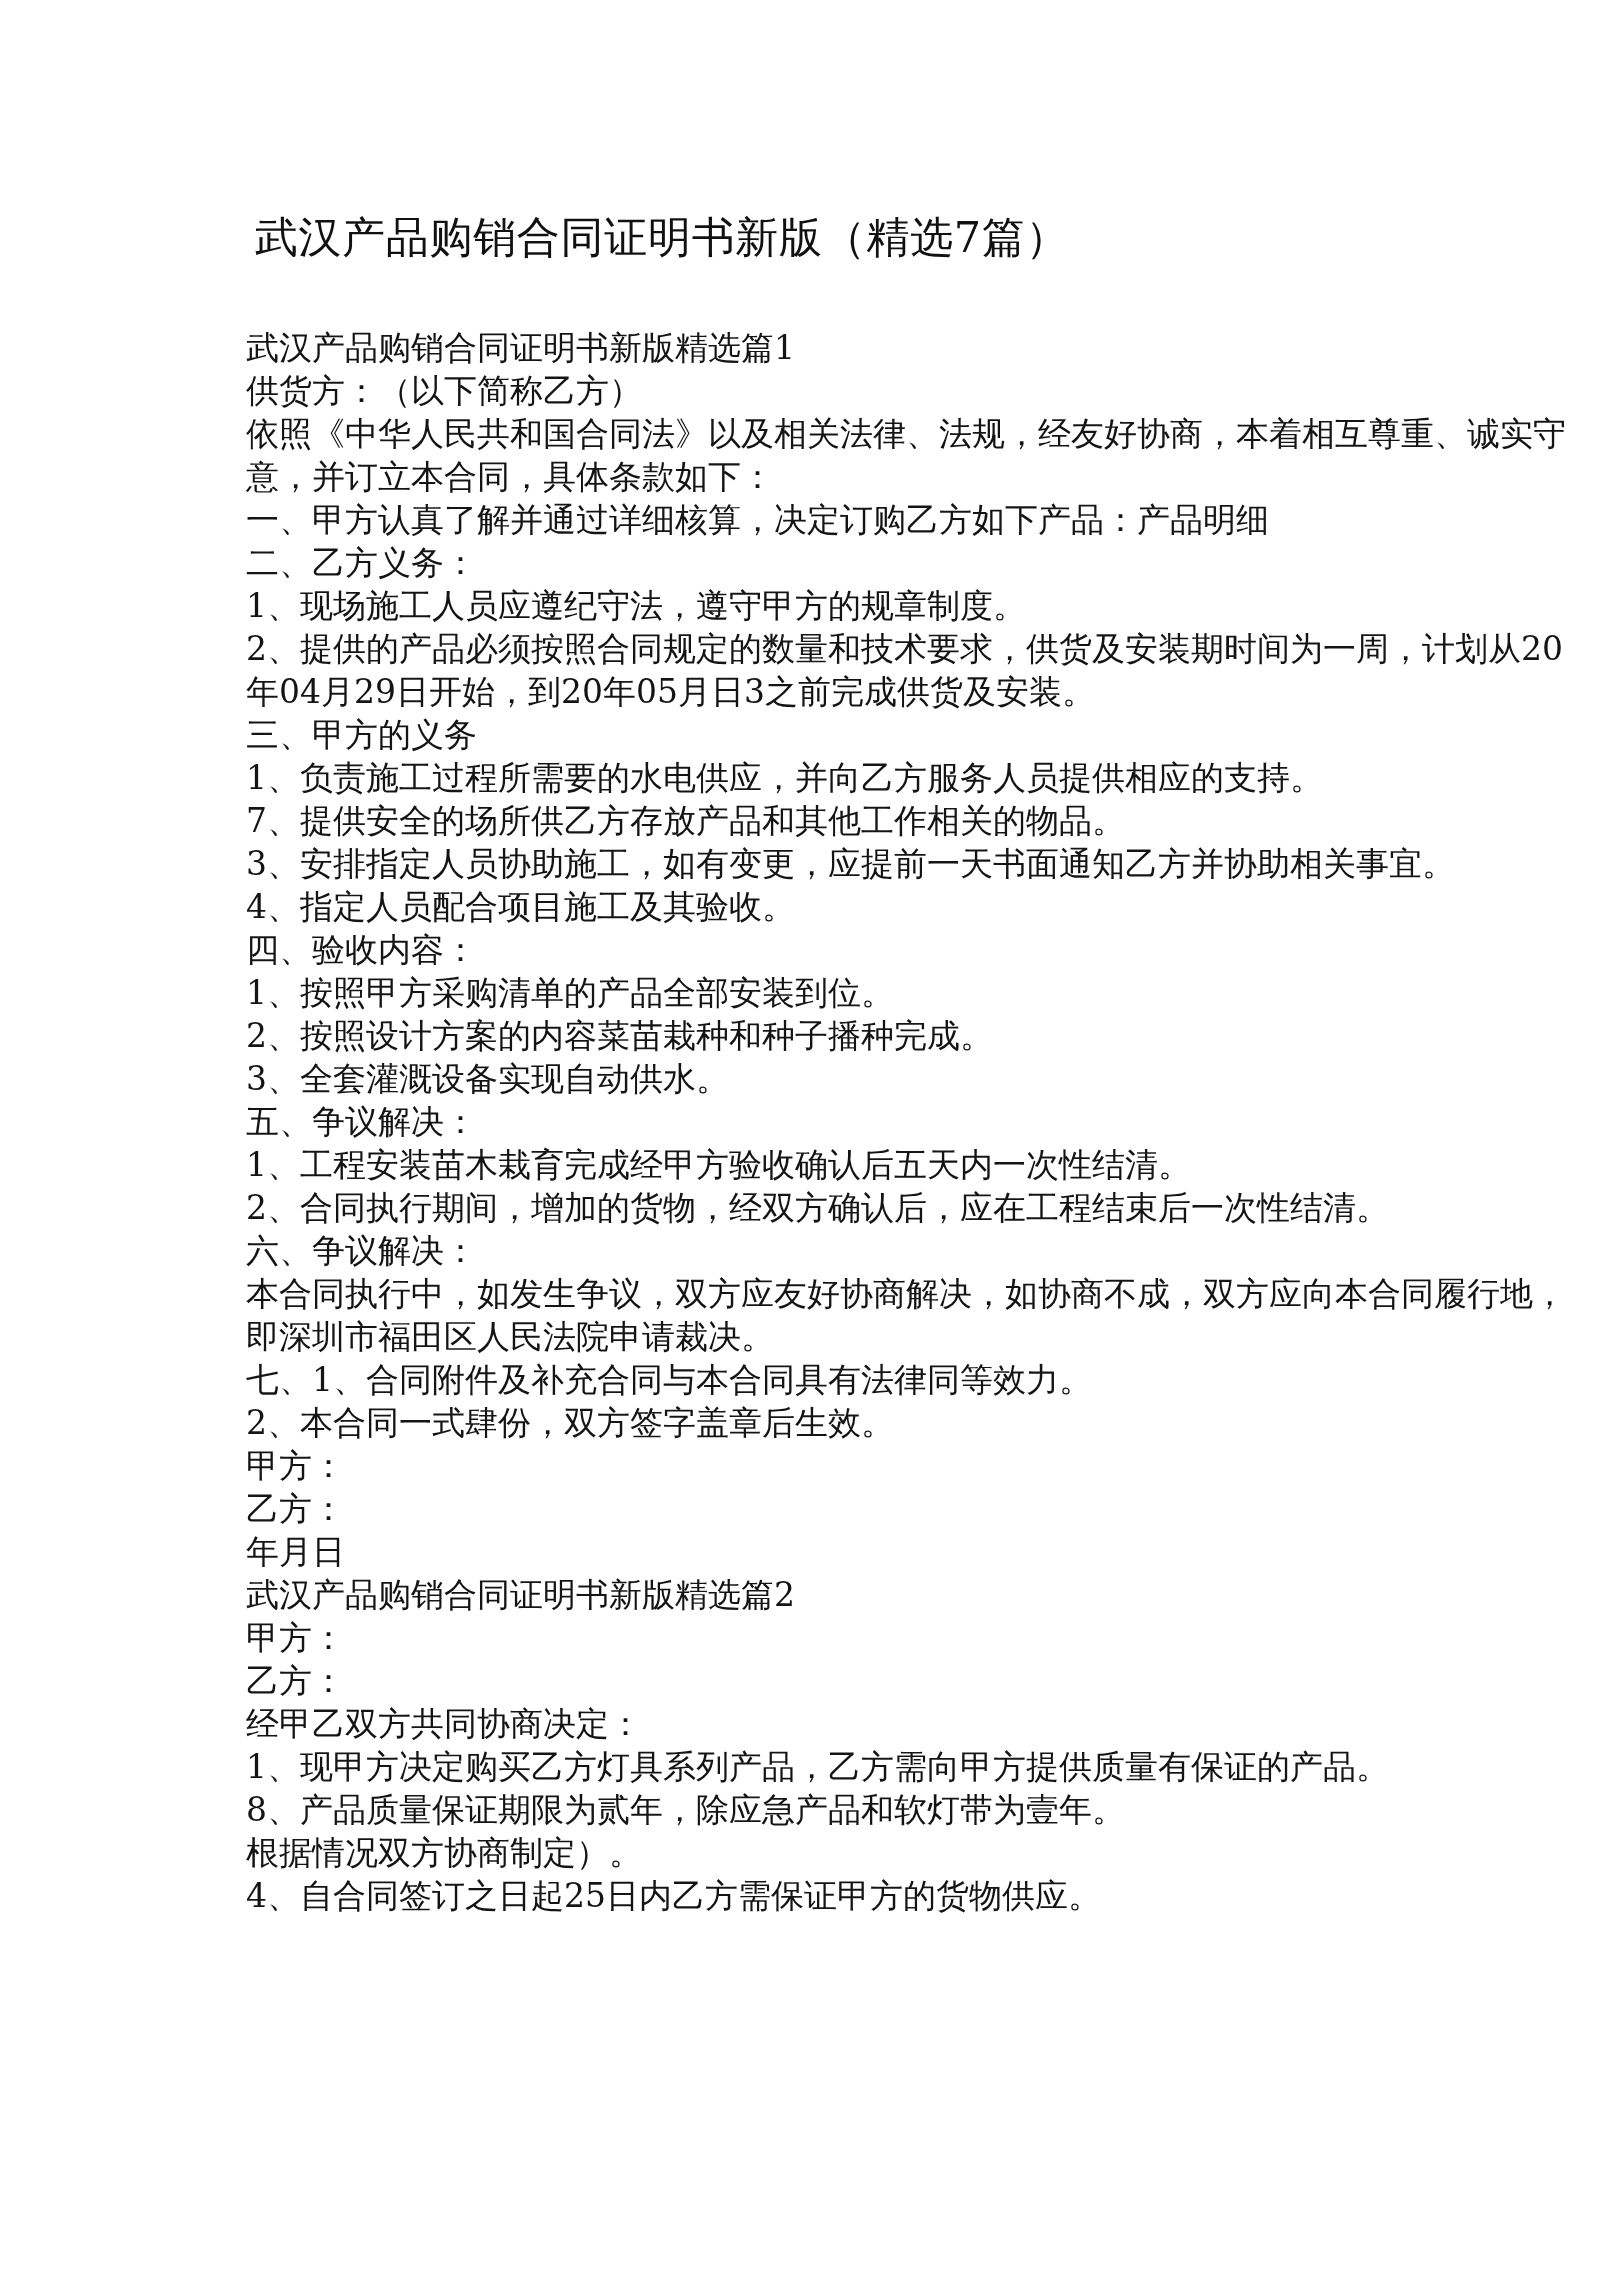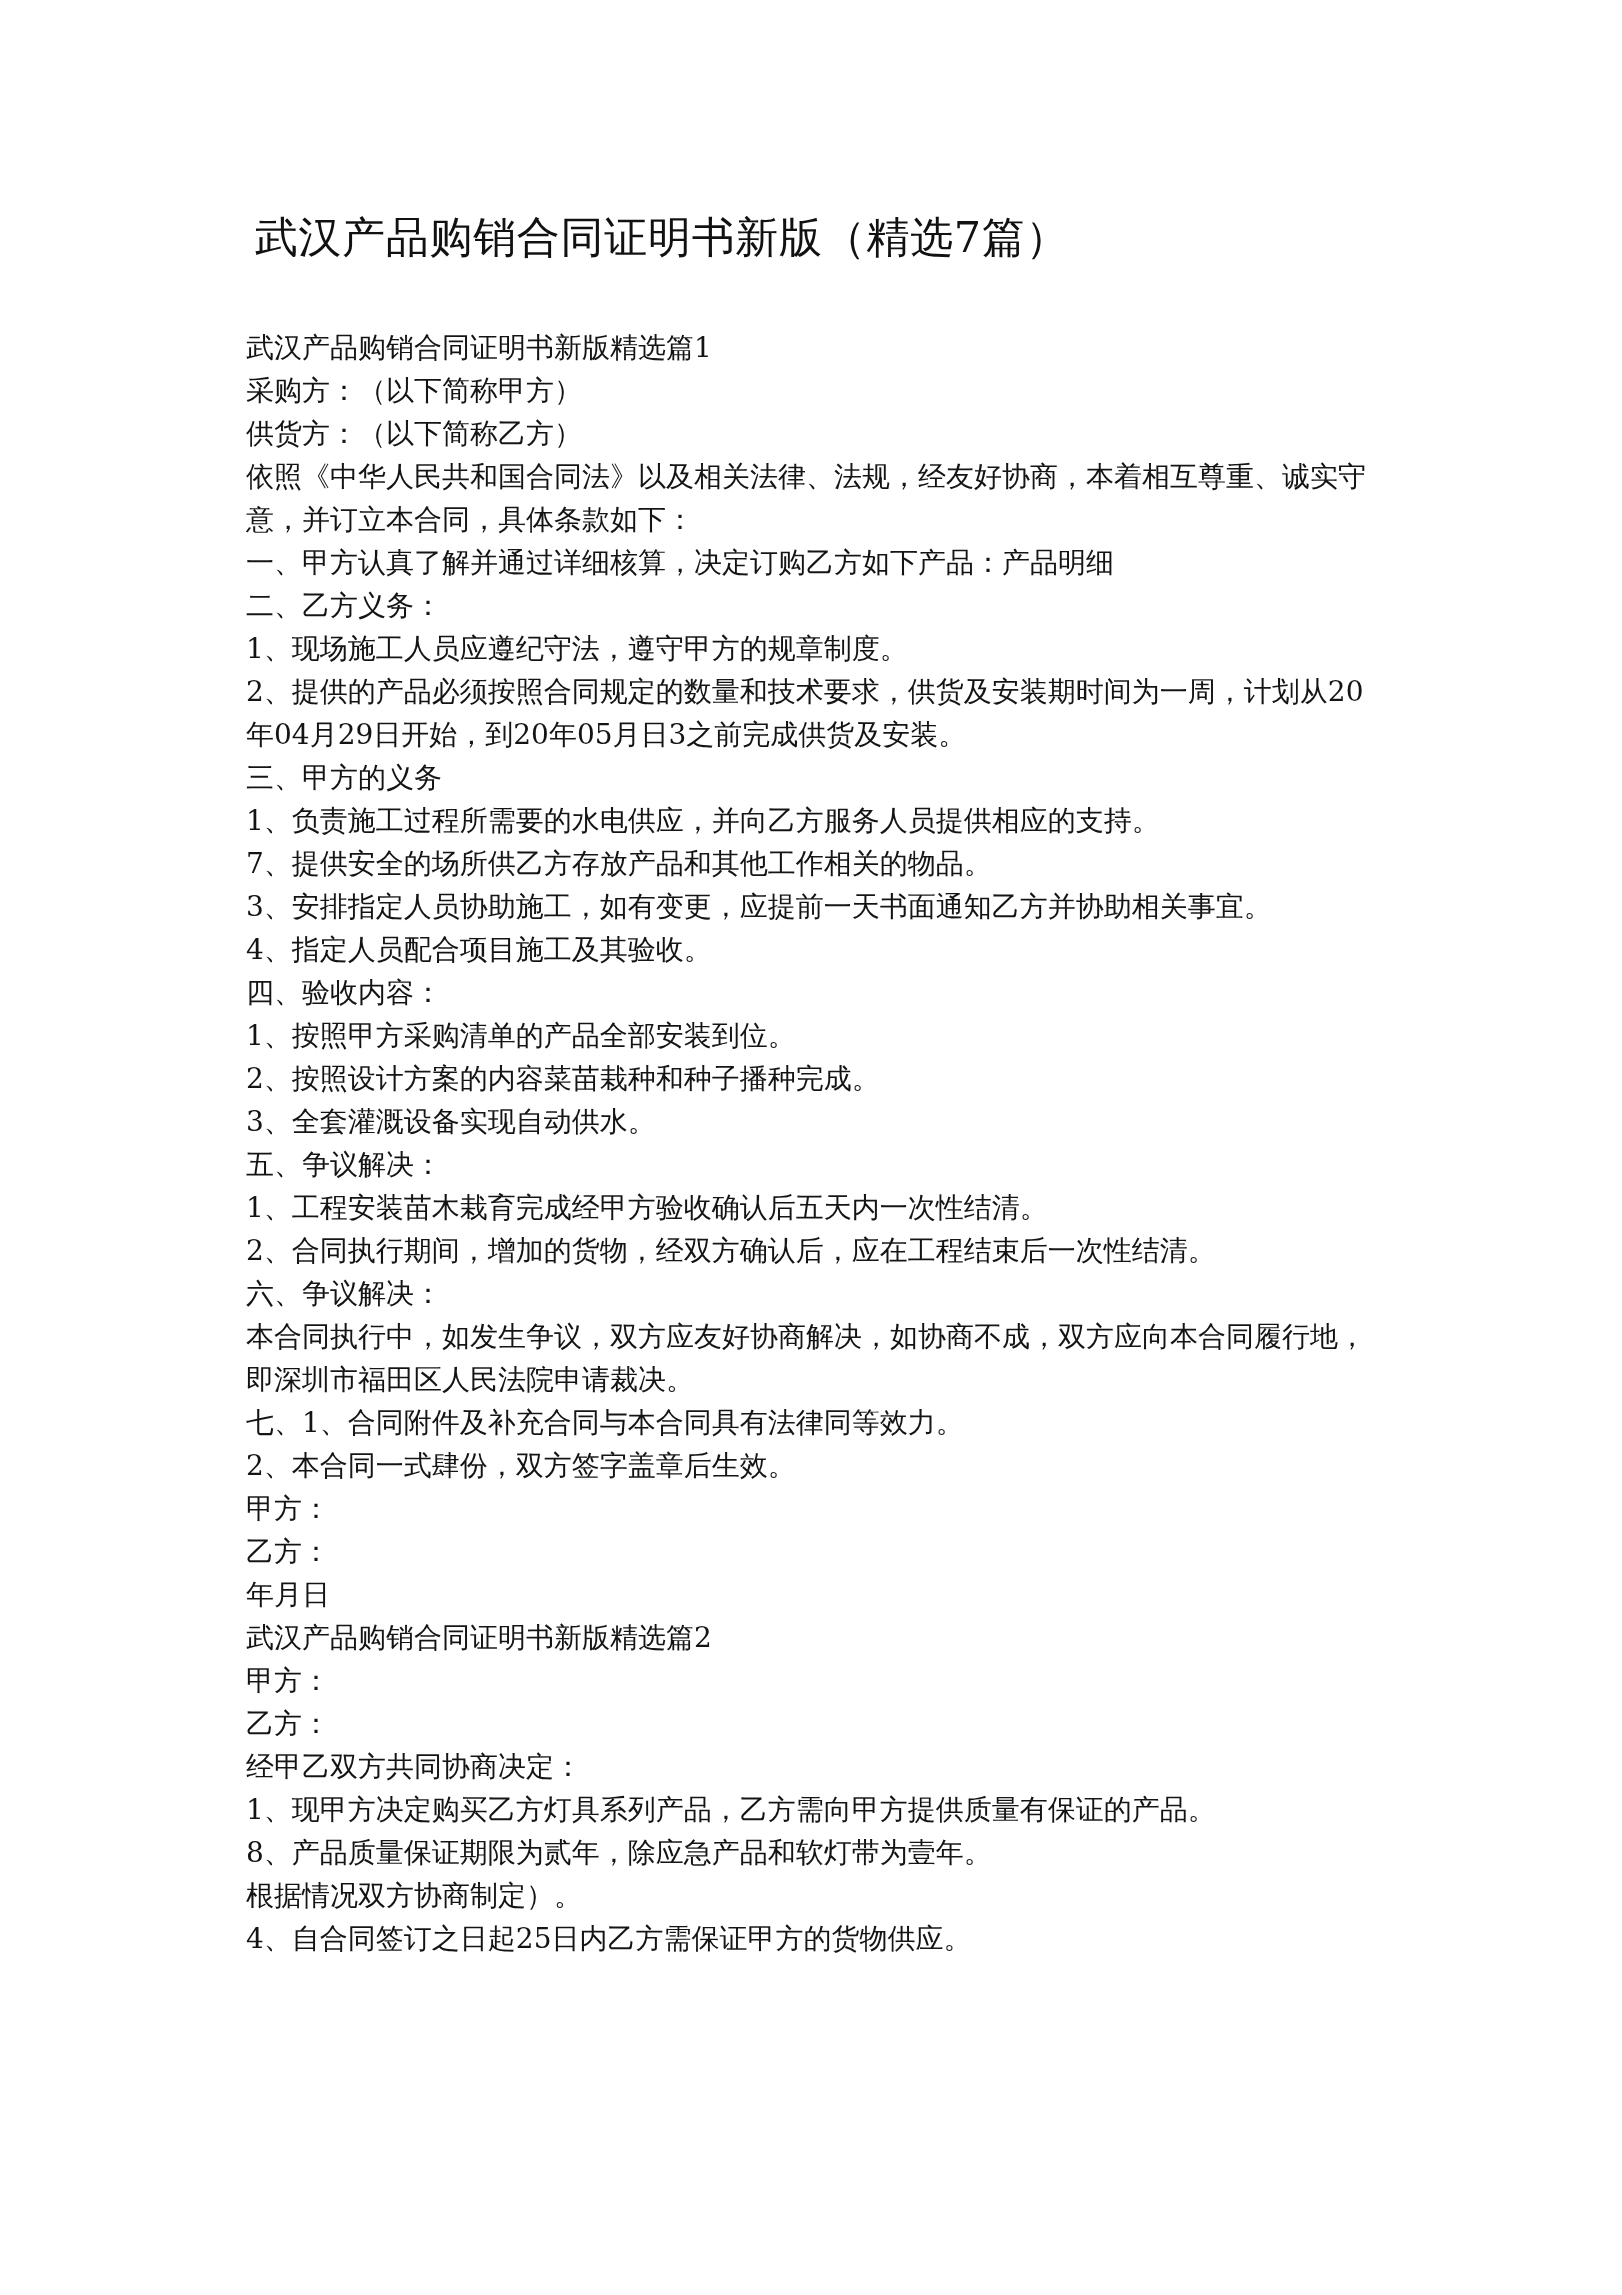--- a/index.html
+++ b/index.html
@@ -36,37 +36,36 @@
       letter-spacing: 0.7px;
       color: #111111;
     }
     .body-text {
       position: absolute;
       left: 246px;
       top: 326px;
       width: 1152px;
     }
     .line {
-      font-size: 28px;
+      font-size: 33px;
       line-height: 43px;
       height: 43px;
       white-space: nowrap;
       margin: 0;
       color: #141414;
     }
   </style>
 </head>
 <body>
 
 <div class="page">
   <h1 class="doc-title">武汉产品购销合同证明书新版（精选7篇）</h1>
 
   <div class="body-text">
     <p class="line">武汉产品购销合同证明书新版精选篇1</p>
-    <p class="line">采购方：（以下简称甲方）</p>
     <p class="line">供货方：（以下简称乙方）</p>
     <p class="line">依照《中华人民共和国合同法》以及相关法律、法规，经友好协商，本着相互尊重、诚实守</p>
     <p class="line">意，并订立本合同，具体条款如下：</p>
     <p class="line">一、甲方认真了解并通过详细核算，决定订购乙方如下产品：产品明细</p>
     <p class="line">二、乙方义务：</p>
     <p class="line">1、现场施工人员应遵纪守法，遵守甲方的规章制度。</p>
     <p class="line">2、提供的产品必须按照合同规定的数量和技术要求，供货及安装期时间为一周，计划从20</p>
     <p class="line">年04月29日开始，到20年05月日3之前完成供货及安装。</p>
     <p class="line">三、甲方的义务</p>
     <p class="line">1、负责施工过程所需要的水电供应，并向乙方服务人员提供相应的支持。</p>

